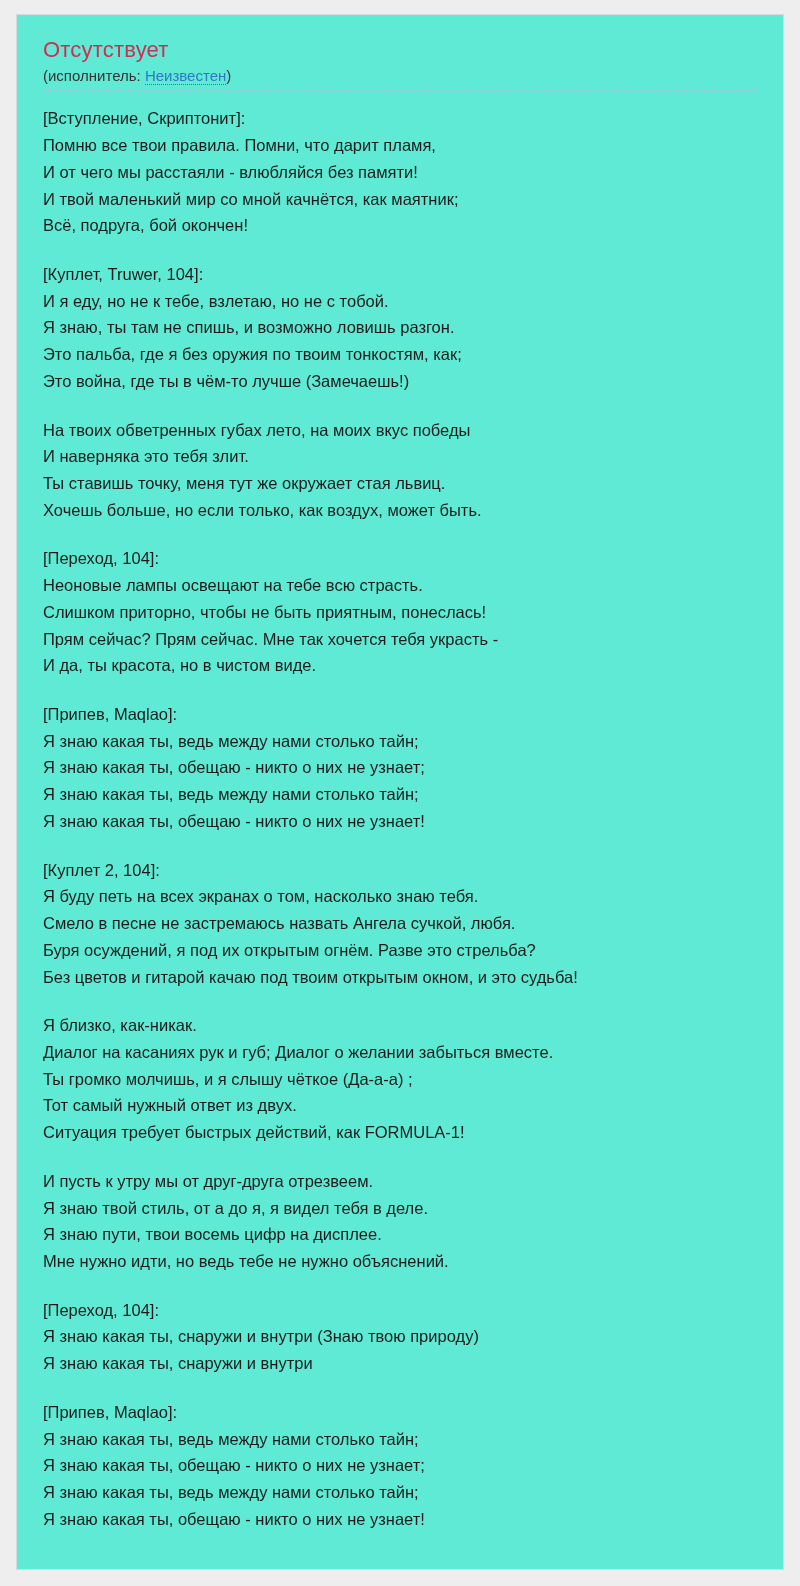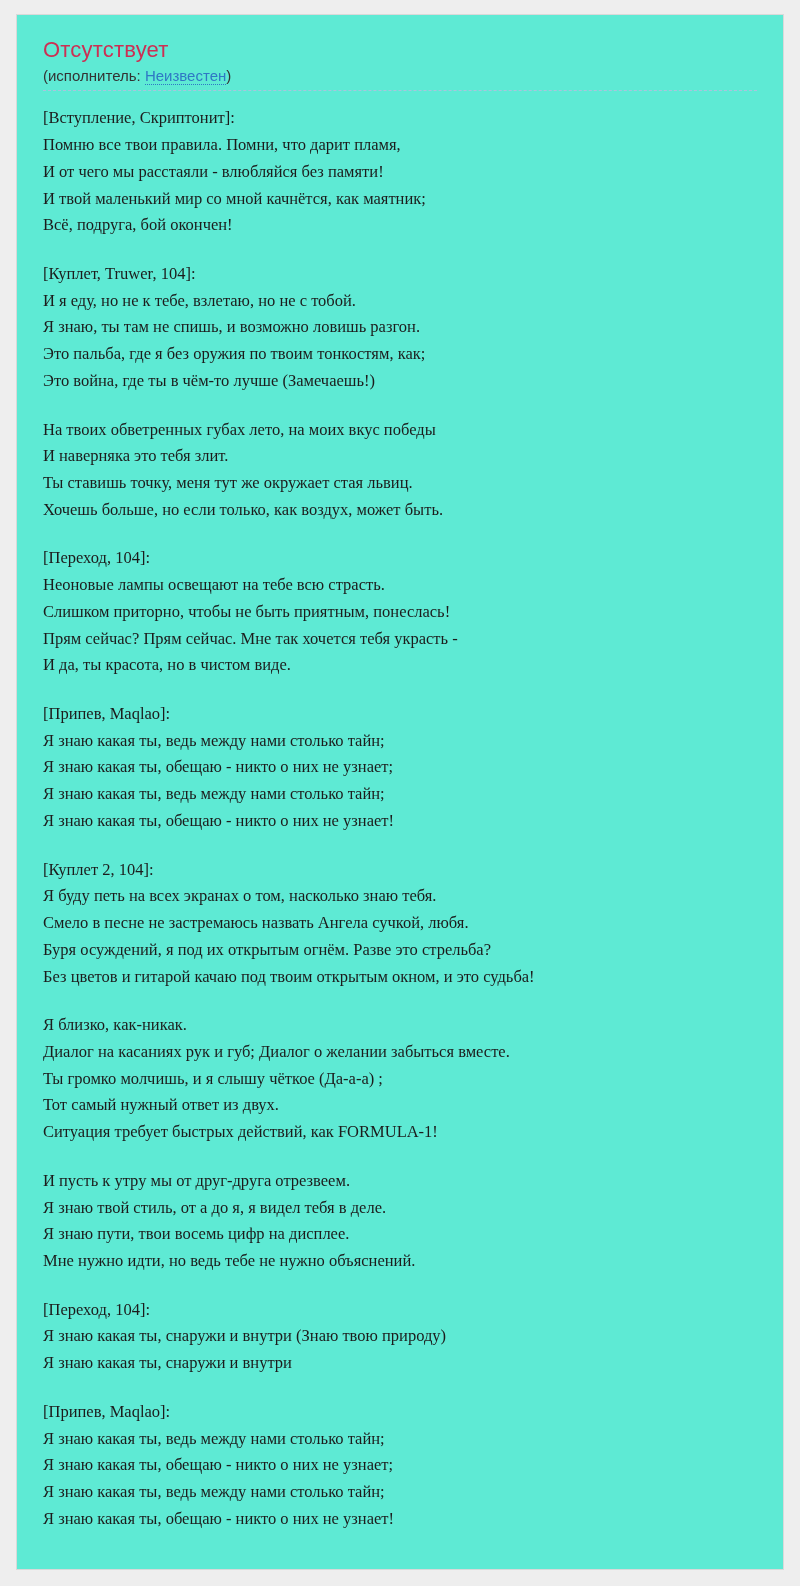--- a/index.html
+++ b/index.html
@@ -52,21 +52,20 @@
   }
   .lyrics-body {
     font-size: 16.5px;
     line-height: 1.62;
     color: #1c1c1c;
     white-space: pre-wrap;
     word-wrap: break-word;
   }
   .stanza {
     margin: 0 0 22px 0;
-    font-family: Liberation Serif, serif;
   }
   .stanza:last-child {
     margin-bottom: 0;
   }
   .line {
     display: block;
     white-space: pre-wrap;
   }
 </style>
 </head>

